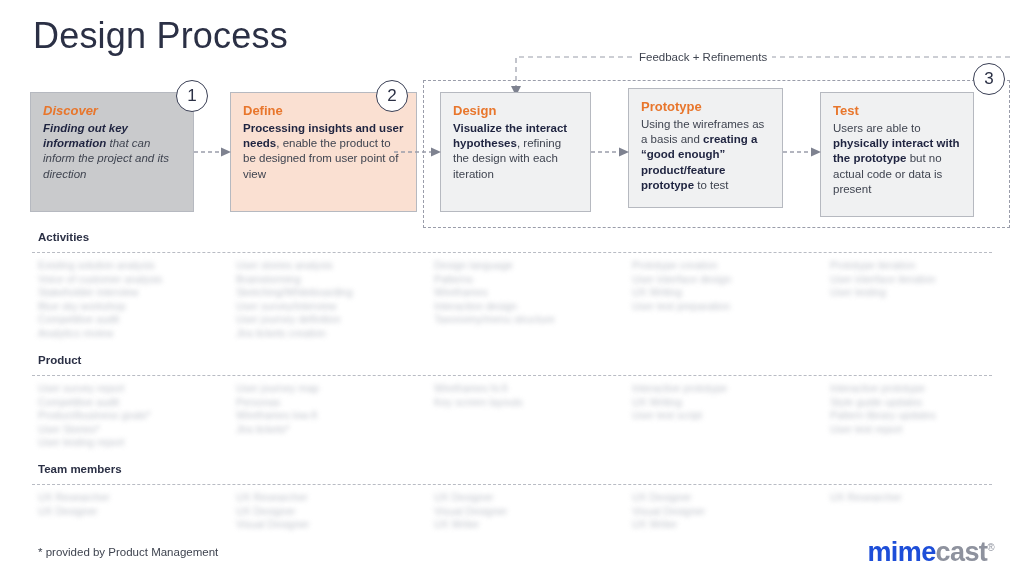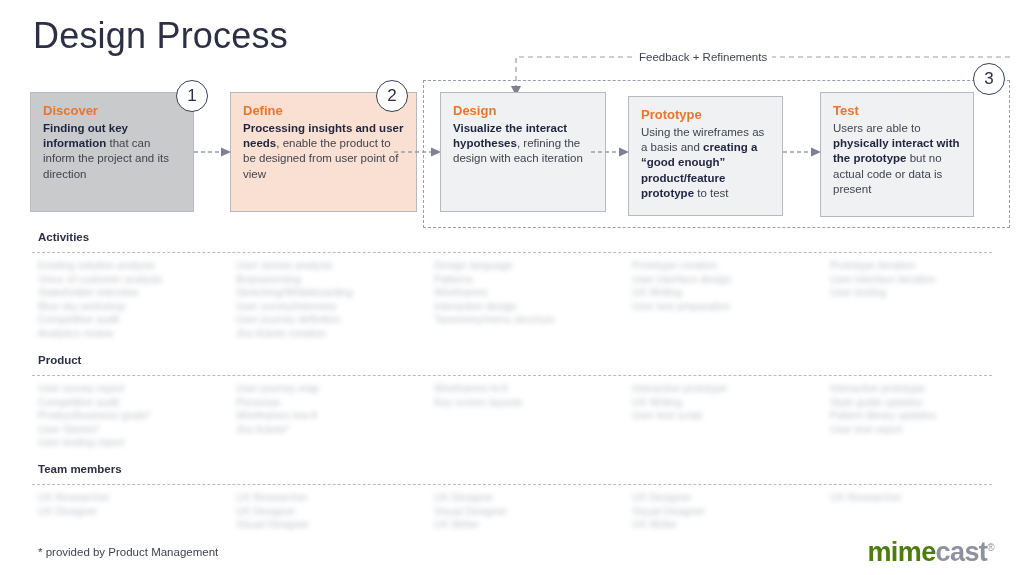--- a/index.html
+++ b/index.html
@@ -47,24 +47,24 @@
     margin-bottom: 1px;
   }
   .phase-box .phase-desc b {
     color: #1f2440;
     font-weight: bold;
   }
   .phase-desc {
     display: block;
   }
 
-  #phase-discover  { left: 30px;  top: 92px; width: 164px; height: 120px; background: #c9cacc; }
+  #phase-discover  { left: 30px;  top: 92px; width: 164px; height: 120px; background: #c9cacc; font-style: italic; }
   #phase-define    { left: 230px; top: 92px; width: 187px; height: 120px; background: #fae0d2; }
-  #phase-design    { left: 440px; top: 92px; width: 166px; height: 120px; background: #f0f1f2; }
-  #phase-prototype { left: 628px; top: 96px; width: 155px; height: 120px; background: #f0f1f2; }
+  #phase-design    { left: 440px; top: 92px; width: 151px; height: 120px; background: #f0f1f2; }
+  #phase-prototype { left: 628px; top: 88px; width: 155px; height: 120px; background: #f0f1f2; }
   #phase-test      { left: 820px; top: 92px; width: 154px; height: 125px; background: #f0f1f2; }
 
   
   .step-circle {
     position: absolute;
     width: 32px;
     height: 32px;
     border-radius: 50%;
     background: #ffffff;
     border: 1.4px solid #3a3f55;
@@ -175,21 +175,21 @@
   }
   #brand-logo {
     position: absolute;
     right: 30px;
     top: 533px;
     font-size: 27px;
     font-weight: bold;
     letter-spacing: -0.6px;
     line-height: 30px;
   }
-  #brand-logo .mark-mime { color: #4d7c0f; }
+  #brand-logo .mark-mime { color: #1d4ed8; }
   #brand-logo .mark-cast { color: #8e929e; }
   #brand-logo .mark-reg {
     font-size: 10px;
     vertical-align: super;
     color: #8e929e;
     font-weight: normal;
   }
 </style>
 </head>
 <body>

